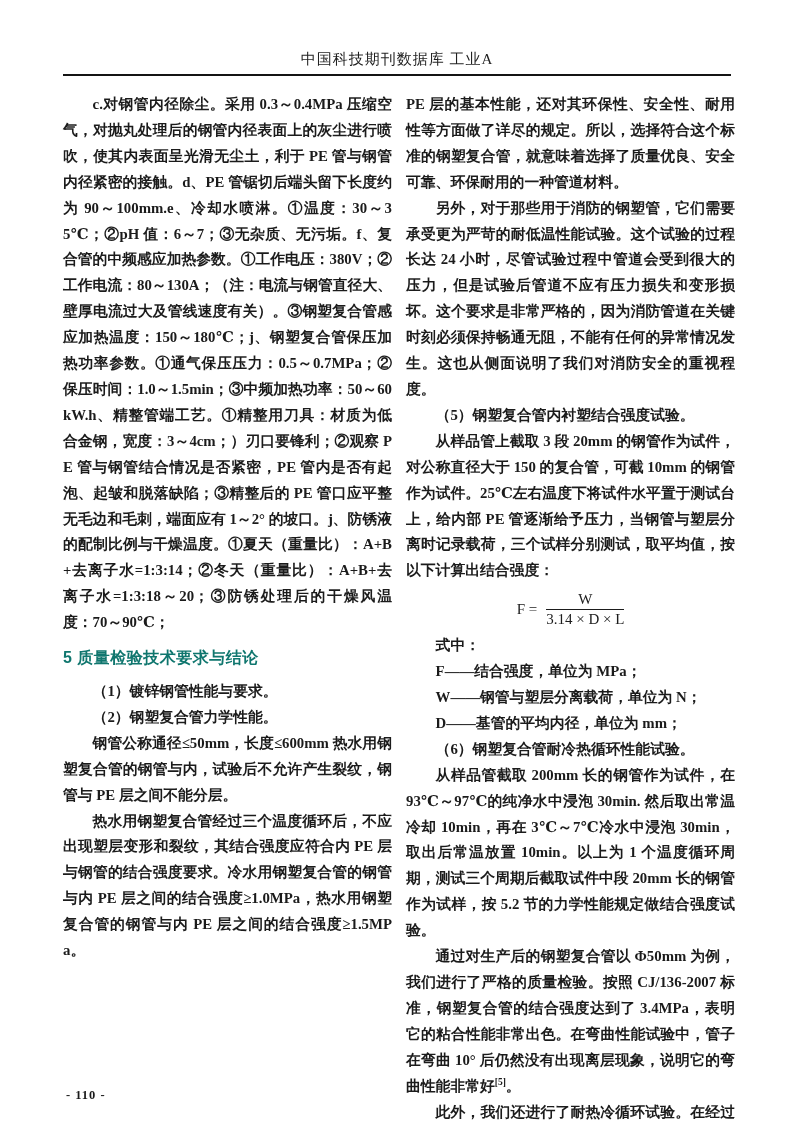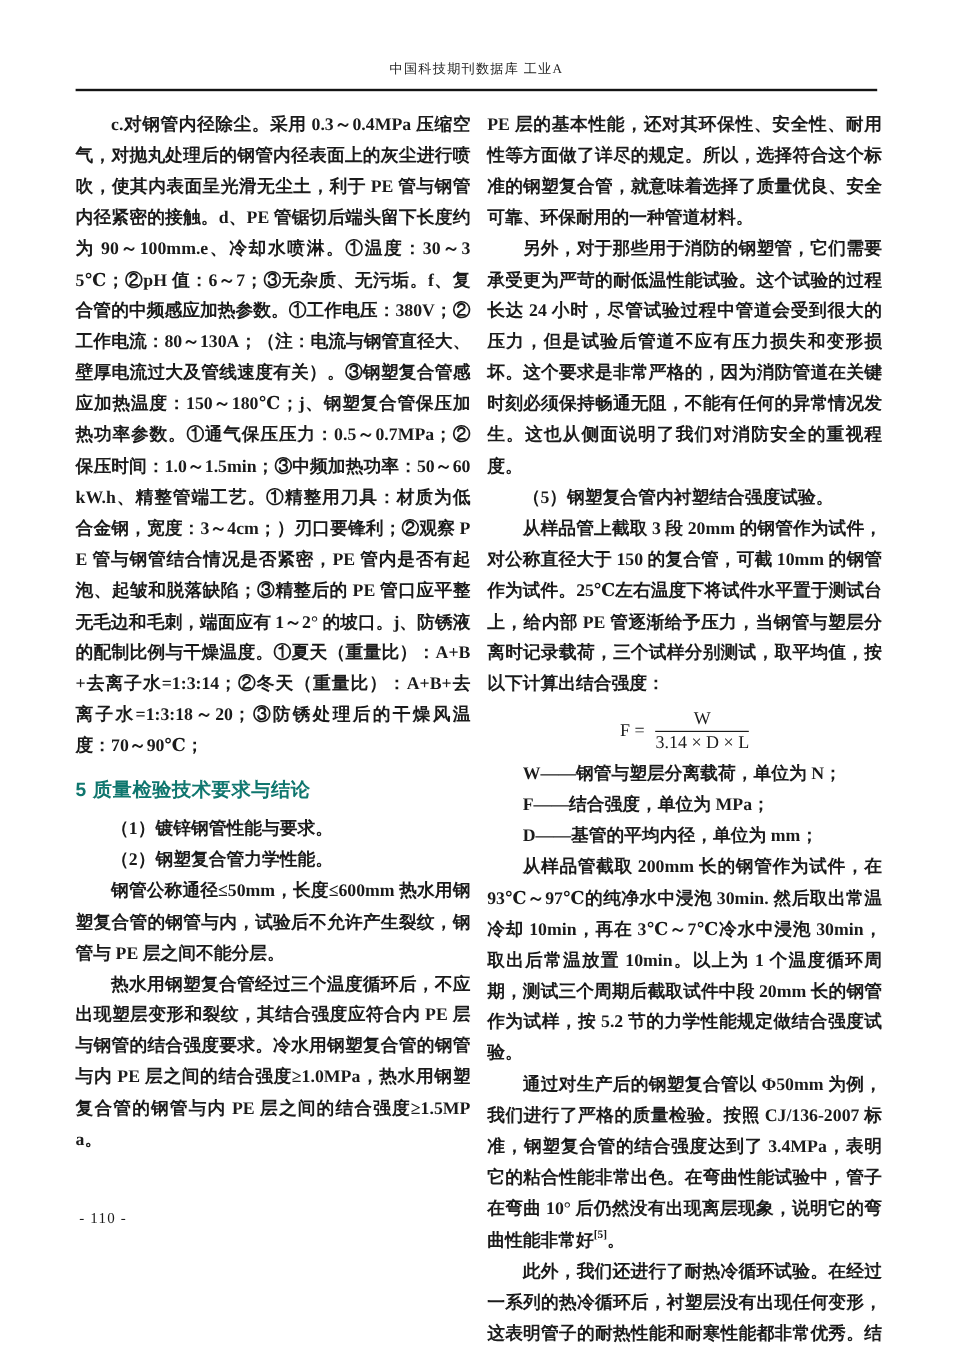--- a/index.html
+++ b/index.html
@@ -7,21 +7,21 @@
     width:794px; height:1123px;
     background:#ffffff;
     position:relative;
     font-family:"Liberation Serif","DejaVu Serif",serif;
     color:#1b1b1b;
     overflow:hidden;
   }
   .header-title {
     position:absolute; top:50px; left:0; right:0;
     text-align:center;
-    font-size:11px; letter-spacing:1px;
+    font-size:15px; letter-spacing:1px;
     color:#1f1f1f;
   }
   .header-rule {
     position:absolute; top:74px; left:63px;
     width:668px; height:2px;
     background:#141414;
   }
   .columns {
     position:absolute; top:92px; left:63px; width:672px;
     display:flex; gap:14px;
@@ -51,22 +51,22 @@
     font-size:15px;
   }
   .f-lhs { display:inline-block; vertical-align:middle; margin-right:9px; }
   .frac {
     display:inline-flex; flex-direction:column;
     vertical-align:middle; text-align:center;
   }
   .frac .num { display:block; border-bottom:1.5px solid #1b1b1b; padding:0 12px 1px 12px; }
   .frac .den { display:block; padding-top:1px; }
   .footer-pagenum {
-    position:absolute; left:66px; top:1008px;
-    font-size:12.5px; font-weight:normal; color:#1b1b1b;
+    position:absolute; left:66px; top:1088px;
+    font-size:12.5px; font-weight:bold; color:#1b1b1b;
     letter-spacing:1px;
   }
 </style>
 </head>
 <body>
 
 <div class="header-title">中国科技期刊数据库 工业A</div>
 <div class="header-rule"></div>
 
 <div class="columns">
@@ -80,22 +80,24 @@
     </div>
   <div class="column" id="col-right">
       <p class="para">PE 层的基本性能，还对其环保性、安全性、耐用性等方面做了详尽的规定。所以，选择符合这个标准的钢塑复合管，就意味着选择了质量优良、安全可靠、环保耐用的一种管道材料。</p>
       <p class="para indent">另外，对于那些用于消防的钢塑管，它们需要承受更为严苛的耐低温性能试验。这个试验的过程长达 24 小时，尽管试验过程中管道会受到很大的压力，但是试验后管道不应有压力损失和变形损坏。这个要求是非常严格的，因为消防管道在关键时刻必须保持畅通无阻，不能有任何的异常情况发生。这也从侧面说明了我们对消防安全的重视程度。</p>
       <p class="para indent">（5）钢塑复合管内衬塑结合强度试验。</p>
       <p class="para indent">从样品管上截取 3 段 20mm 的钢管作为试件，对公称直径大于 150 的复合管，可截 10mm 的钢管作为试件。25℃左右温度下将试件水平置于测试台上，给内部 PE 管逐渐给予压力，当钢管与塑层分离时记录载荷，三个试样分别测试，取平均值，按以下计算出结合强度：</p>
       <div class="formula"><span class="f-lhs">F =</span><span class="frac">
           <span class="num">W</span>
           <span class="den">3.14 × D × L</span>
         </span></div>
+      <p class="para indent">式中：</p>
+      <p class="para indent">F——结合强度，单位为 MPa；</p>
       <p class="para indent">W——钢管与塑层分离载荷，单位为 N；</p>
-      <p class="para indent">F——结合强度，单位为 MPa；</p>
       <p class="para indent">D——基管的平均内径，单位为 mm；</p>
+      <p class="para indent">（6）钢塑复合管耐冷热循环性能试验。</p>
       <p class="para indent">从样品管截取 200mm 长的钢管作为试件，在 93℃～97℃的纯净水中浸泡 30min. 然后取出常温冷却 10min，再在 3℃～7℃冷水中浸泡 30min，取出后常温放置 10min。以上为 1 个温度循环周期，测试三个周期后截取试件中段 20mm 长的钢管作为试样，按 5.2 节的力学性能规定做结合强度试验。</p>
       <p class="para indent">通过对生产后的钢塑复合管以 Φ50mm 为例，我们进行了严格的质量检验。按照 CJ/136-2007 标准，钢塑复合管的结合强度达到了 3.4MPa，表明它的粘合性能非常出色。在弯曲性能试验中，管子在弯曲 10° 后仍然没有出现离层现象，说明它的弯曲性能非常好<sup class="cite">[5]</sup>。</p>
       <p class="para indent">此外，我们还进行了耐热冷循环试验。在经过一系列的热冷循环后，衬塑层没有出现任何变形，这表明管子的耐热性能和耐寒性能都非常优秀。结合强度为 2.4MPa，仍然符合标准规定的要求。</p>
     </div>
 </div>
 
 <div class="footer-pagenum">- 110 -</div>
 
 </body></html>

